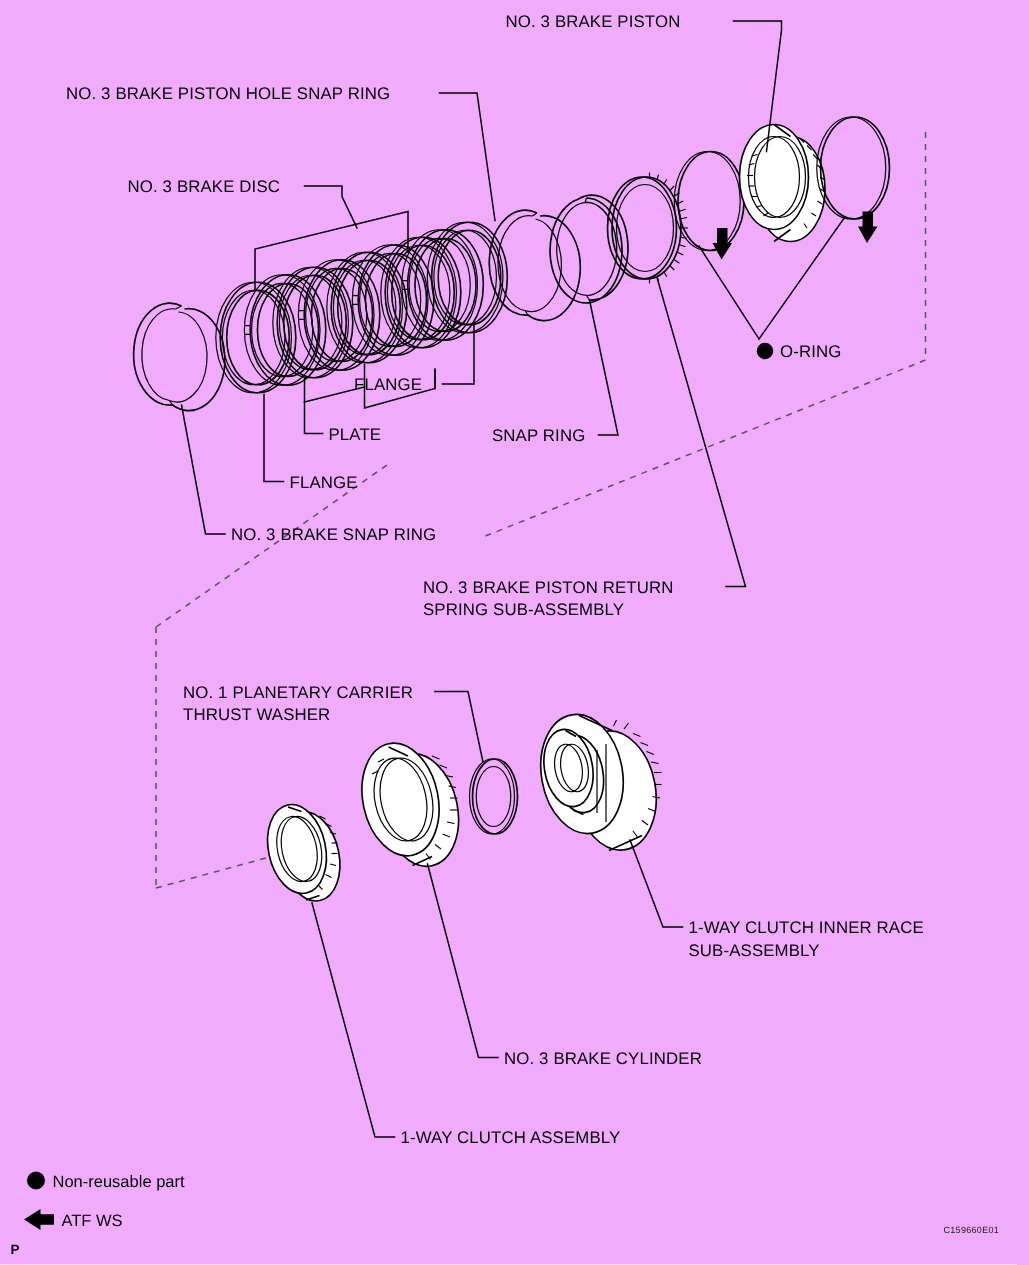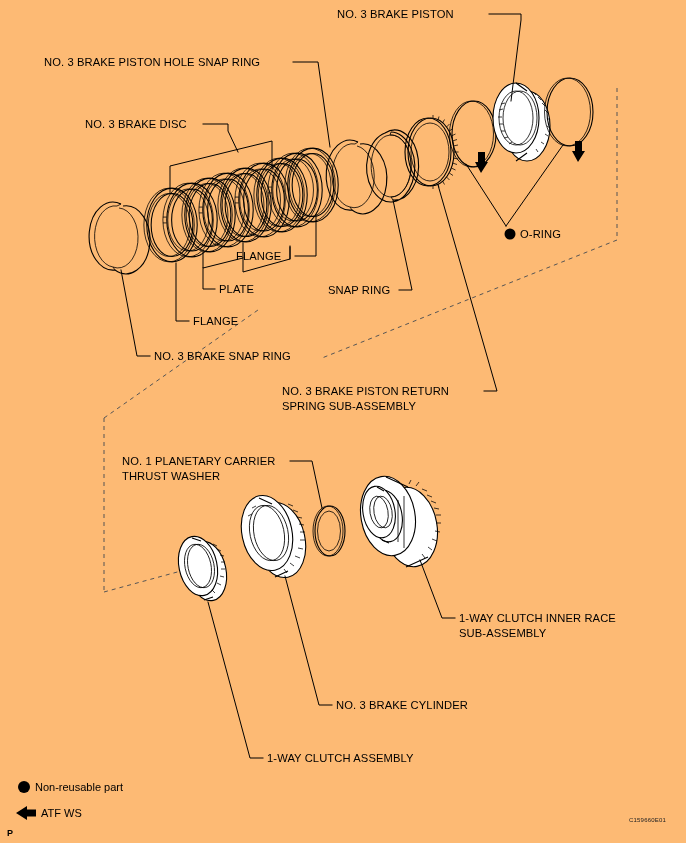--- a/index.html
+++ b/index.html
@@ -9,21 +9,21 @@
     background: #ffffff;
   }
   body {
     font-family: "Liberation Sans", sans-serif;
     color: #000000;
   }
   #page {
     position: relative;
     width: 686px;
     height: 843px;
-    background: #fdba74;
+    background: #f0abfc;
     overflow: hidden;
   }
   #diagram-svg {
     position: absolute;
     left: 0;
     top: 0;
     width: 686px;
     height: 843px;
   }
   .lbl {

